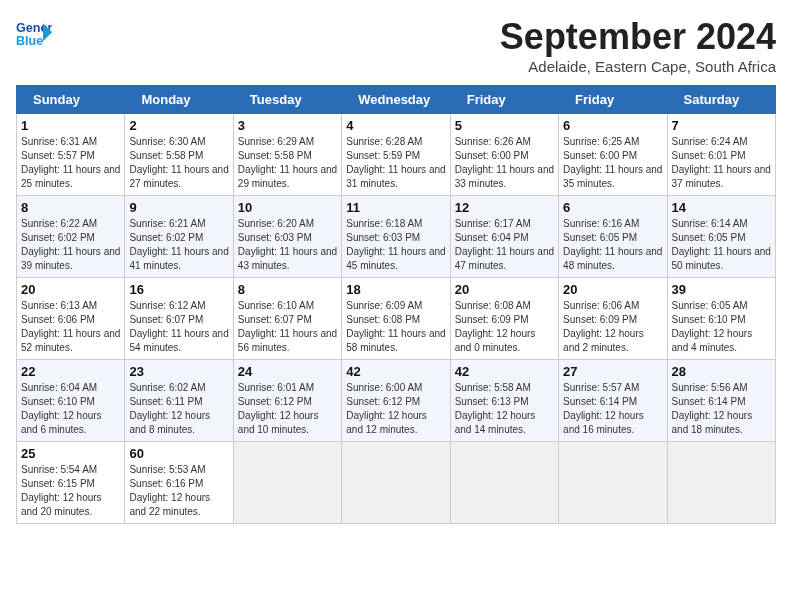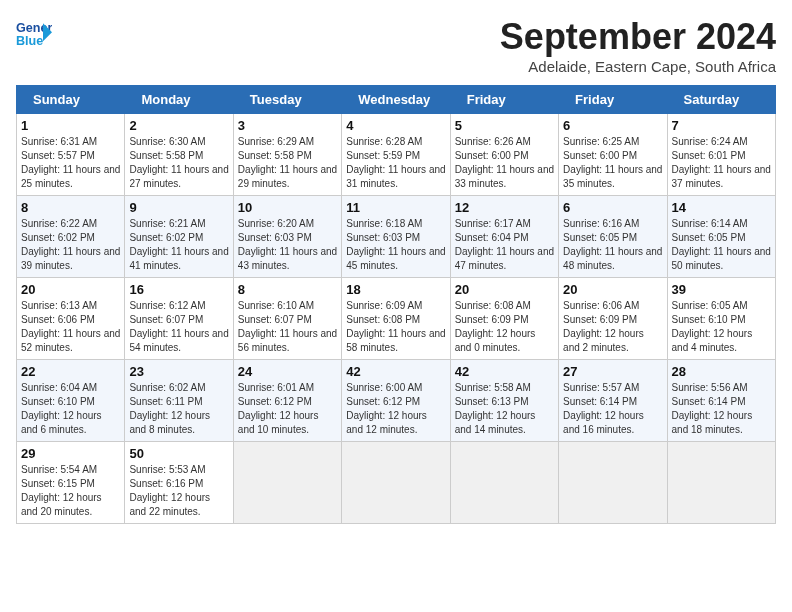--- a/index.html
+++ b/index.html
@@ -337,29 +337,29 @@
         <span class="day-number">28</span>
         <div class="day-info">
           Sunrise: 5:56 AM<br>
           Sunset: 6:14 PM<br>
           Daylight: 12 hours and 18 minutes.
         </div>
       </td>
       </tr>
       <tr>
         <td>
-        <span class="day-number">29</span>
+        <span class="day-number">25</span>
         <div class="day-info">
           Sunrise: 5:54 AM<br>
           Sunset: 6:15 PM<br>
           Daylight: 12 hours and 20 minutes.
         </div>
       </td>
         <td>
-        <span class="day-number">50</span>
+        <span class="day-number">60</span>
         <div class="day-info">
           Sunrise: 5:53 AM<br>
           Sunset: 6:16 PM<br>
           Daylight: 12 hours and 22 minutes.
         </div>
       </td>
         <td class="empty-cell"></td>
         <td class="empty-cell"></td>
         <td class="empty-cell"></td>
         <td class="empty-cell"></td>

